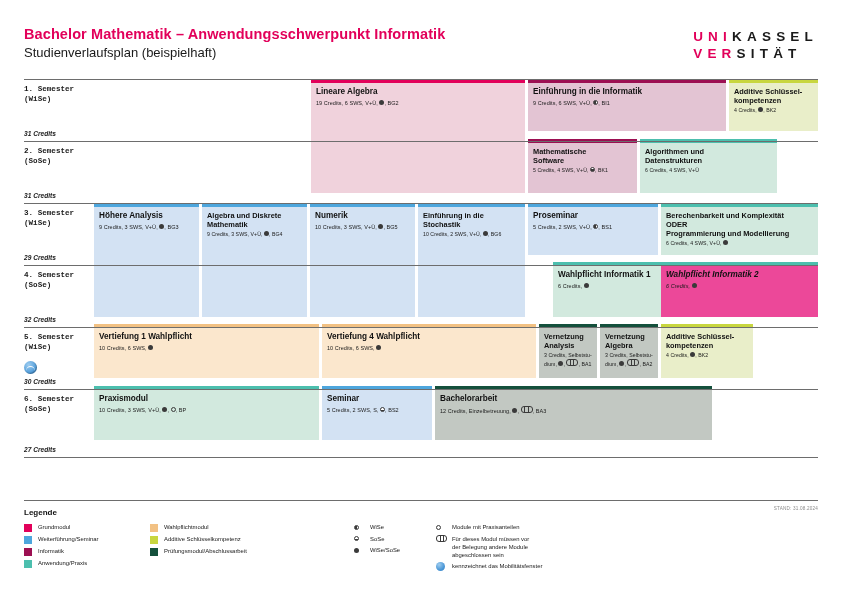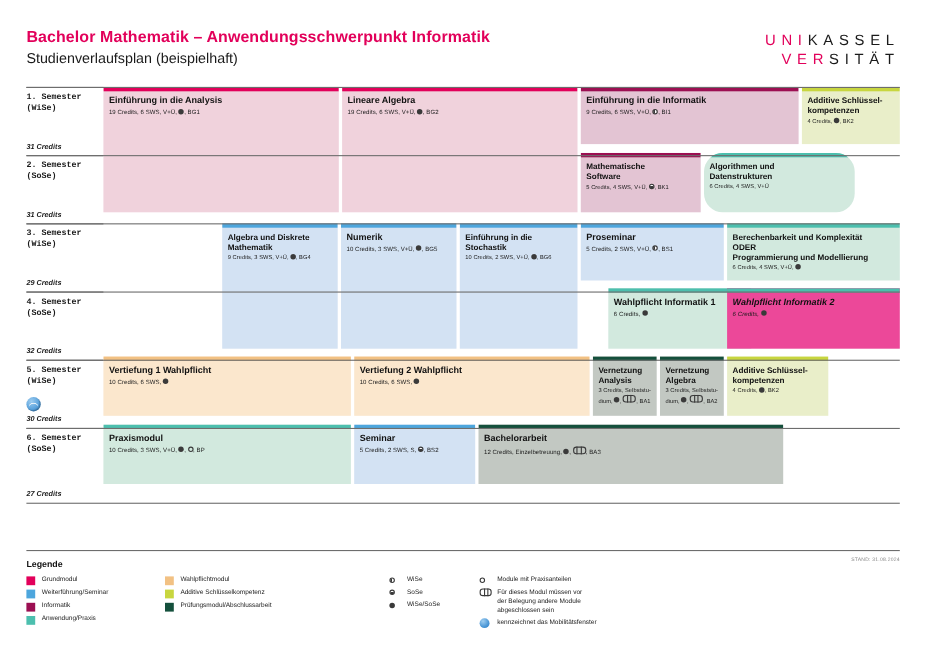--- a/index.html
+++ b/index.html
@@ -14,22 +14,22 @@
   
   .header{position:absolute;left:24px;top:26px;right:24px;height:44px;}
   .title{
     font-size:14.5px;font-weight:bold;color:#e2005a;letter-spacing:.1px;
     margin:0;line-height:1.15;white-space:nowrap;
   }
   .subtitle{
     font-size:13px;font-weight:normal;color:#1a1a1a;margin:3px 0 0 0;line-height:1.15;
   }
   .logo{
-    position:absolute;right:0;top:2px;text-align:right;
-    font-weight:normal;font-size:13.5px;letter-spacing:5.2px;line-height:17px;
+    position:absolute;right:0;top:2px;text-align:left;
+    font-weight:bold;font-size:13.5px;letter-spacing:5.2px;line-height:17px;
   }
   .logo .l1 .pink,.logo .l2 .pink{color:#e2005a;}
   .logo .l1 .blk,.logo .l2 .blk{color:#1a1a1a;}
 
   
   .frame{position:absolute;left:24px;top:79px;width:794px;height:378px;}
   .labelcol{position:absolute;left:0;top:0;width:70px;height:378px;}
   .sembox{position:absolute;left:0;width:70px;border-top:1px solid #6d6d6d;box-sizing:border-box;}
   .sembox:first-child{border-top:1px solid #6d6d6d;}
   .semname{font-size:7.6px;font-weight:bold;color:#1a1a1a;line-height:9.6px;margin-top:5px;font-family:Liberation Mono, monospace;}
@@ -120,49 +120,49 @@
           <div class="semname">5. Semester<br>(WiSe)</div>
           <div class="globe"></div>
           <div class="semcred">30 Credits</div>
         </div>
         <div class="sembox" style="top: 310px; height: 68px;">
           <div class="semname">6. Semester<br>(SoSe)</div>
           <div class="semcred">27 Credits</div>
         </div>
       </div>
     <div class="gridarea" id="gridarea">
-        <div class="mod" style="left: 0px; top: 0px; width: 214px; height: 114px; background: rgb(240, 210, 220);">
-          <div class="bar" style="background:#e2005a"></div>
-          <div class="mt">Einführung in die Analysis</div>
-          <div class="ms">19 Credits, 6 SWS, V+Ü, <span class="dot"></span>, BG1</div>
-        </div>
         <div class="mod" style="left: 217px; top: 0px; width: 214px; height: 114px; background: rgb(240, 210, 220);">
           <div class="bar" style="background:#e2005a"></div>
           <div class="mt">Lineare Algebra</div>
           <div class="ms">19 Credits, 6 SWS, V+Ü, <span class="dot"></span>, BG2</div>
         </div>
         <div class="mod" style="left: 434px; top: 0px; width: 198px; height: 52px; background: rgb(227, 196, 211);">
           <div class="bar" style="background:#9c0f52"></div>
           <div class="mt">Einführung in die Informatik</div>
           <div class="ms">9 Credits, 6 SWS, V+Ü, <span class="dot-h"></span>, BI1</div>
         </div>
         <div class="mod small" style="left: 635px; top: 0px; width: 89px; height: 52px; background: rgb(233, 238, 201);">
           <div class="bar" style="background:#c8d63f"></div>
           <div class="mt">Additive Schlüssel-<br>kompetenzen</div>
           <div class="ms">4 Credits, <span class="dot"></span>, BK2</div>
         </div>
         <div class="mod small" style="left: 434px; top: 60px; width: 109px; height: 54px; background: rgb(227, 196, 211);">
           <div class="bar" style="background:#9c0f52"></div>
           <div class="mt">Mathematische<br>Software</div>
           <div class="ms">5 Credits, 4 SWS, V+Ü, <span class="dot-v"></span>, BK1</div>
         </div>
-        <div class="mod small" style="left: 546px; top: 60px; width: 137px; height: 54px; background: rgb(210, 233, 222); border-radius: 17px;">
+        <div class="mod small" style="left: 546px; top: 60px; width: 137px; height: 54px; background: rgb(210, 233, 222);">
           <div class="bar" style="background:#4cbfae"></div>
           <div class="mt">Algorithmen und<br>Datenstrukturen</div>
           <div class="ms">6 Credits, 4 SWS, V+Ü</div>
+        </div>
+        <div class="mod" style="left: 0px; top: 124px; width: 105px; height: 114px; background: rgb(211, 226, 243);">
+          <div class="bar" style="background:#4da6dd"></div>
+          <div class="mt">Höhere Analysis</div>
+          <div class="ms">9 Credits, 3 SWS, V+Ü, <span class="dot"></span>, BG3</div>
         </div>
         <div class="mod small" style="left: 108px; top: 124px; width: 105px; height: 114px; background: rgb(211, 226, 243);">
           <div class="bar" style="background:#4da6dd"></div>
           <div class="mt">Algebra und Diskrete<br>Mathematik</div>
           <div class="ms">9 Credits, 3 SWS, V+Ü, <span class="dot"></span>, BG4</div>
         </div>
         <div class="mod" style="left: 216px; top: 124px; width: 105px; height: 114px; background: rgb(211, 226, 243);">
           <div class="bar" style="background:#4da6dd"></div>
           <div class="mt">Numerik</div>
           <div class="ms">10 Credits, 3 SWS, V+Ü, <span class="dot"></span>, BG5</div>
@@ -192,21 +192,21 @@
           <div class="mt">Wahlpflicht Informatik 2</div>
           <div class="ms">6 Credits, <span class="dot"></span></div>
         </div>
         <div class="mod" style="left: 0px; top: 245px; width: 225px; height: 54px; background: rgb(251, 231, 205);">
           <div class="bar" style="background:#f2c183"></div>
           <div class="mt">Vertiefung 1 Wahlpflicht</div>
           <div class="ms">10 Credits, 6 SWS, <span class="dot"></span></div>
         </div>
         <div class="mod" style="left: 228px; top: 245px; width: 214px; height: 54px; background: rgb(251, 231, 205);">
           <div class="bar" style="background:#f2c183"></div>
-          <div class="mt">Vertiefung 2 Wahlpflicht</div>
+          <div class="mt">Vertiefung 4 Wahlpflicht</div>
           <div class="ms">10 Credits, 6 SWS, <span class="dot"></span></div>
         </div>
         <div class="mod small" style="left: 445px; top: 245px; width: 58px; height: 54px; background: rgb(194, 200, 194);">
           <div class="bar" style="background:#14503c"></div>
           <div class="mt">Vernetzung<br>Analysis</div>
           <div class="ms">3 Credits, Selbststu-<br>dium, <span class="dot"></span>, <span class="lockg"></span>, BA1</div>
         </div>
         <div class="mod small" style="left: 506px; top: 245px; width: 58px; height: 54px; background: rgb(194, 200, 194);">
           <div class="bar" style="background:#14503c"></div>
           <div class="mt">Vernetzung<br>Algebra</div>

